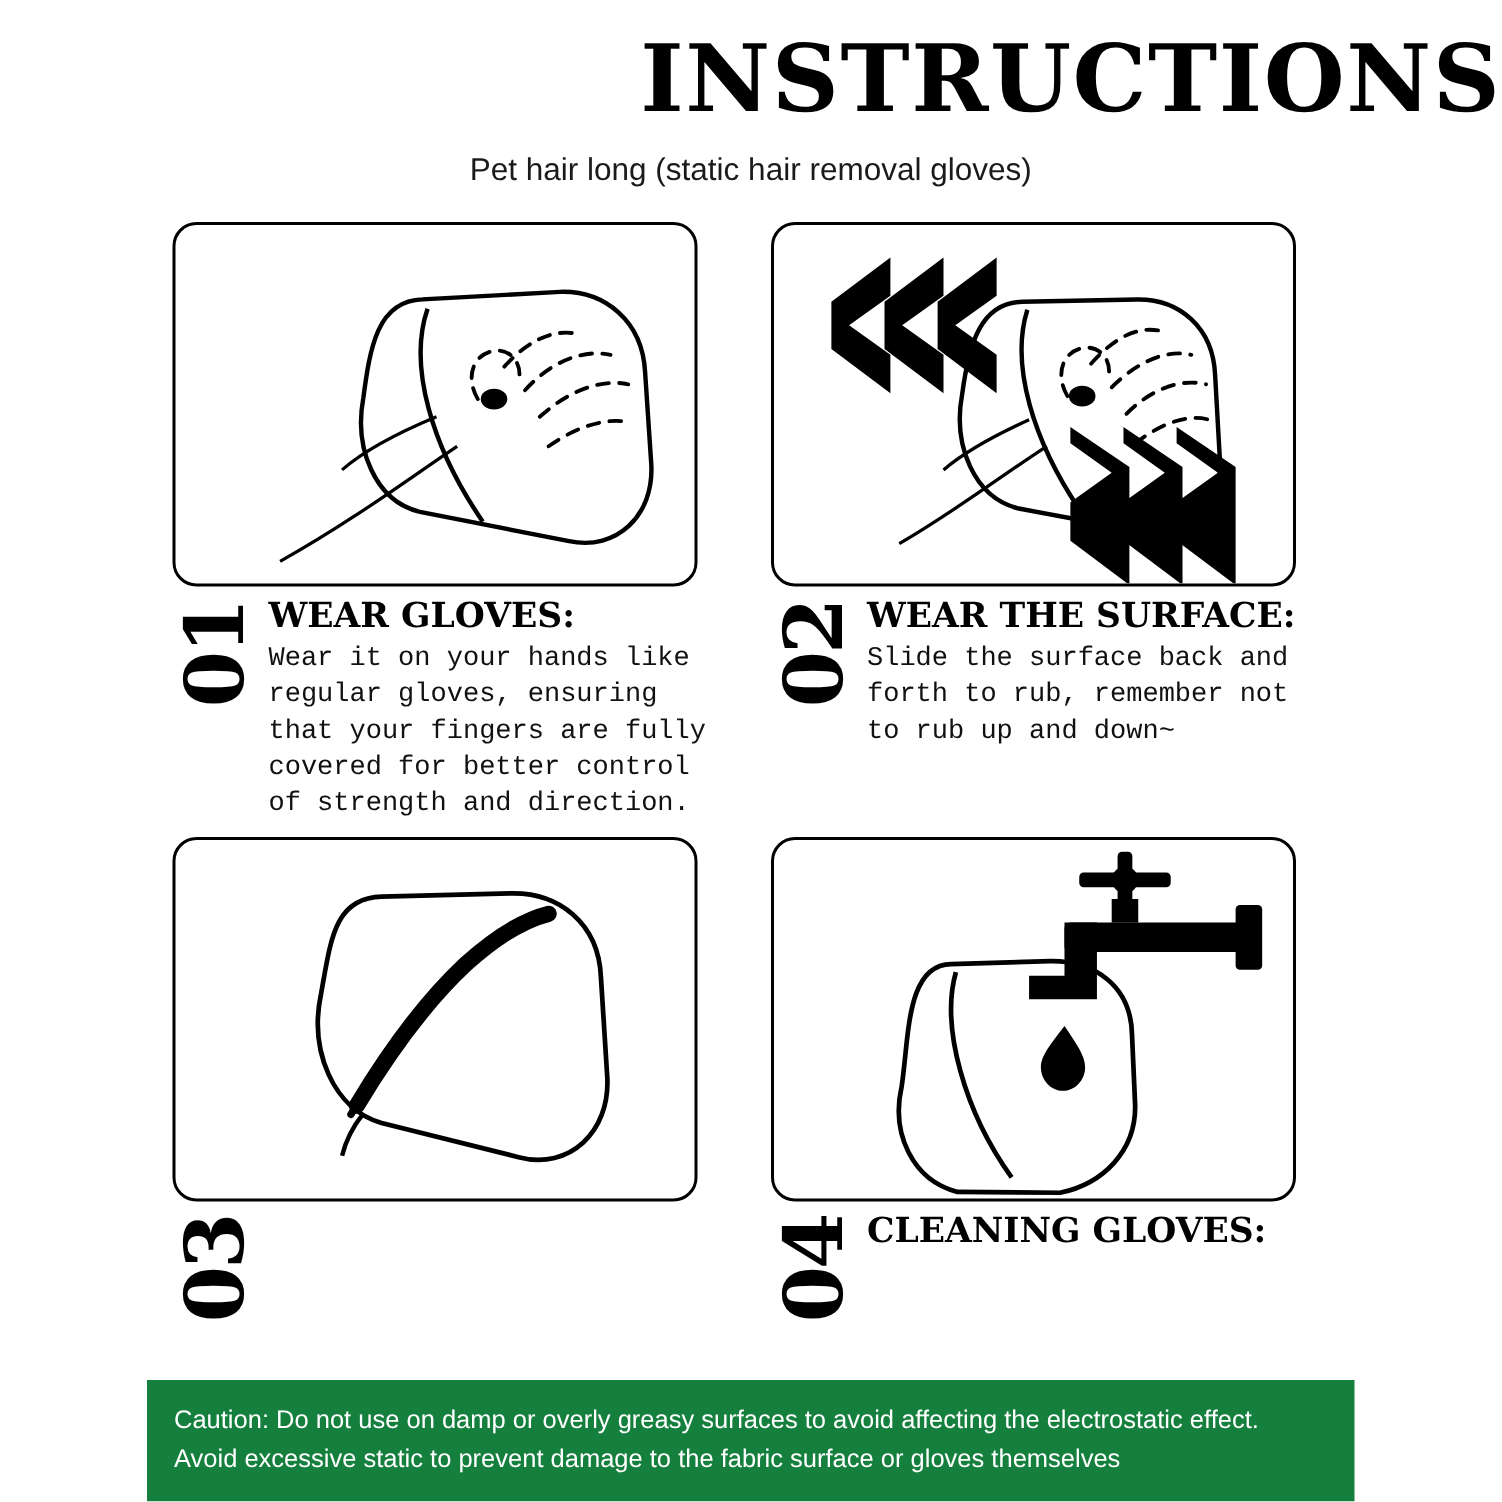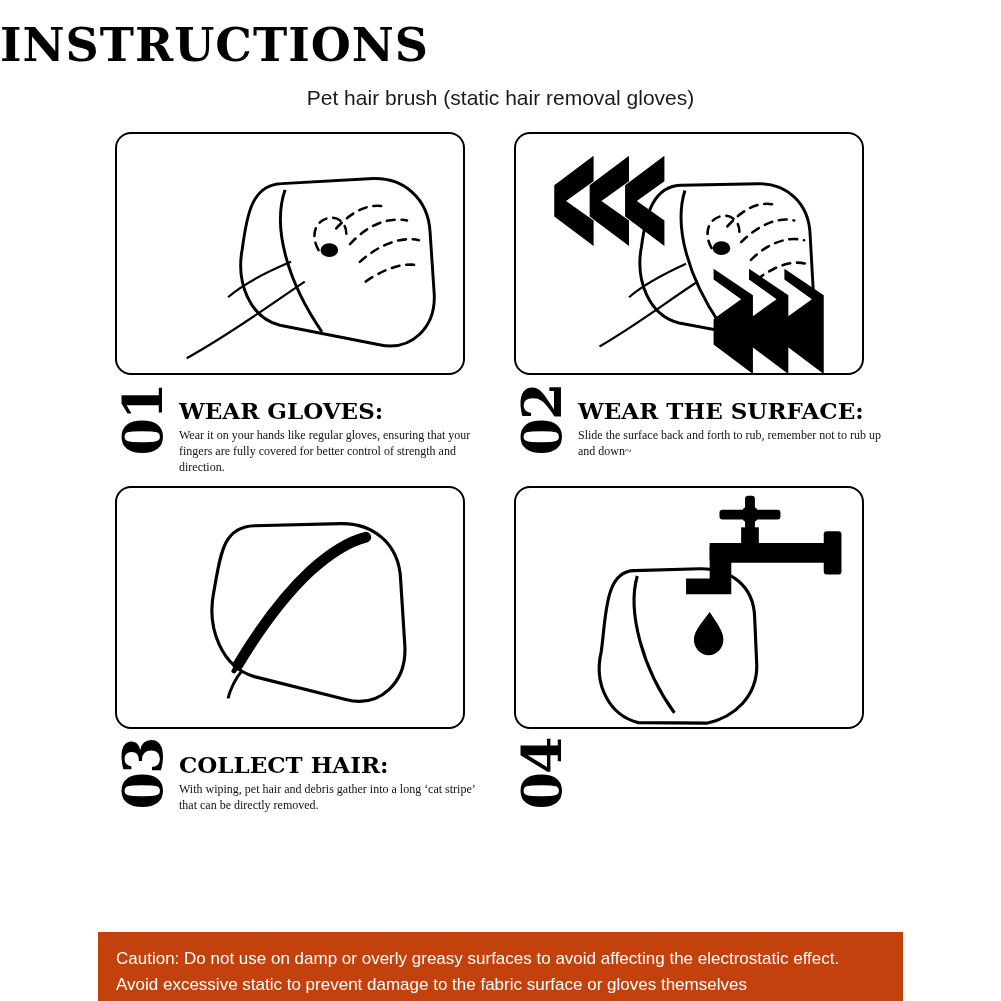--- a/index.html
+++ b/index.html
@@ -14,26 +14,26 @@
     color: #000000;
     overflow: hidden;
   }
   .page {
     position: relative;
     width: 1001px;
     height: 1001px;
     box-sizing: border-box;
   }
   .title {
-    text-align: left;
+    text-align: right;
     font-family: "DejaVu Serif", serif;
     font-weight: bold;
-    font-size: 46px;
+    font-size: 62px;
     letter-spacing: 1px;
-    margin: 22px 13px 0 0;
+    margin: 22px 0 0 0;
     line-height: 1;
   }
   .subtitle {
     text-align: center;
     font-family: "Liberation Sans", sans-serif;
     font-size: 21px;
     margin-top: 18px;
     color: #1a1a1a;
   }
   .grid {
@@ -76,61 +76,60 @@
     height: 62px;
     display: flex;
     align-items: center;
     justify-content: center;
     flex: 0 0 58px;
     margin-top: 8px;
   }
   .txt {
     flex: 1 1 auto;
     padding-left: 6px;
-    margin-top: 16px;
   }
   .step-title {
     font-family: "DejaVu Serif", serif;
     font-weight: bold;
     font-size: 23px;
     margin-bottom: 3px;
     letter-spacing: 0px;
     white-space: nowrap;
   }
   .step-body {
-    font-family: Liberation Serif, serif;
-    font-size: 12px;
+    font-family: Liberation Mono, monospace;
+    font-size: 18px;
     line-height: 1.35;
     color: #111;
   }
   .caution {
     position: absolute;
     left: 98px;
     right: 98px;
     bottom: 22px;
-    background: #c2410c;
+    background: #15803d;
     color: #fff;
-    padding: 14px 18px 4px 18px;
+    padding: 14px 18px 16px 18px;
     box-sizing: border-box;
   }
   .caution-line {
     font-family: "Liberation Sans", sans-serif;
     font-size: 17px;
     line-height: 1.5;
   }
   
   .illus svg { display:block; width:100%; height:100%; }
 </style>
 </head>
 <body>
 
 <div class="page">
 
   <h1 class="title">INSTRUCTIONS</h1>
-  <div class="subtitle">Pet hair brush (static hair removal gloves)</div>
+  <div class="subtitle">Pet hair long (static hair removal gloves)</div>
 
   <div class="grid">
 
     <div class="step">
       <div class="illus">
         <svg viewBox="0 0 350 243">
           <g fill="none" stroke="#000" stroke-width="3">
 
             <path d="M132 96 C118 128 124 166 152 180 L246 222 C276 236 306 218 312 184 L322 122 C328 88 308 62 278 56 L186 40 C156 34 144 64 132 96 Z" transform="rotate(-13 222 131)"></path>
 
@@ -208,24 +207,20 @@
           </g>
 
           <path d="M122 180 C140 150 166 112 196 84 C216 66 236 54 252 50" fill="none" stroke="#000" stroke-width="11" stroke-linecap="round"></path>
           <path d="M118 186 C136 156 160 118 190 90" fill="none" stroke="#000" stroke-width="5" stroke-linecap="round"></path>
 
           <path d="M126 186 C118 196 114 206 112 214" fill="none" stroke="#000" stroke-width="3"></path>
         </svg>
       </div>
       <div class="caption">
         <div class="num">03</div>
-        <div class="txt">
-          <div class="step-title">COLLECT HAIR:</div>
-          <div class="step-body">With wiping, pet hair and debris gather into a long ‘cat stripe’ that can be directly removed.</div>
-        </div>
       </div>
     </div>
 
     <div class="step">
       <div class="illus">
 
         <svg viewBox="0 0 350 243">
           <g fill="#000">
 
             <rect x="206" y="22" width="62" height="10" rx="3"></rect>
@@ -244,20 +239,21 @@
           </g>
           <g fill="none" stroke="#000" stroke-width="3.2">
             <path d="M86 150 C72 180 80 214 108 228 L176 243 C206 243 232 226 238 196 L246 148 C252 116 232 94 202 88 L136 76 C106 70 98 118 86 150 Z" transform="rotate(-12 166 160)"></path>
             <path d="M138 82 C120 116 124 176 146 226" transform="rotate(-12 166 160)"></path>
           </g>
         </svg>
       </div>
       <div class="caption">
         <div class="num">04</div>
         <div class="txt">
+          <div class="step-title">CLEANING GLOVES:</div>
         </div>
       </div>
     </div>
 
   </div>
 
   <div class="caution">
     <div class="caution-line">Caution: Do not use on damp or overly greasy surfaces to avoid affecting the electrostatic effect.</div>
     <div class="caution-line">Avoid excessive static to prevent damage to the fabric surface or gloves themselves</div>
   </div>

